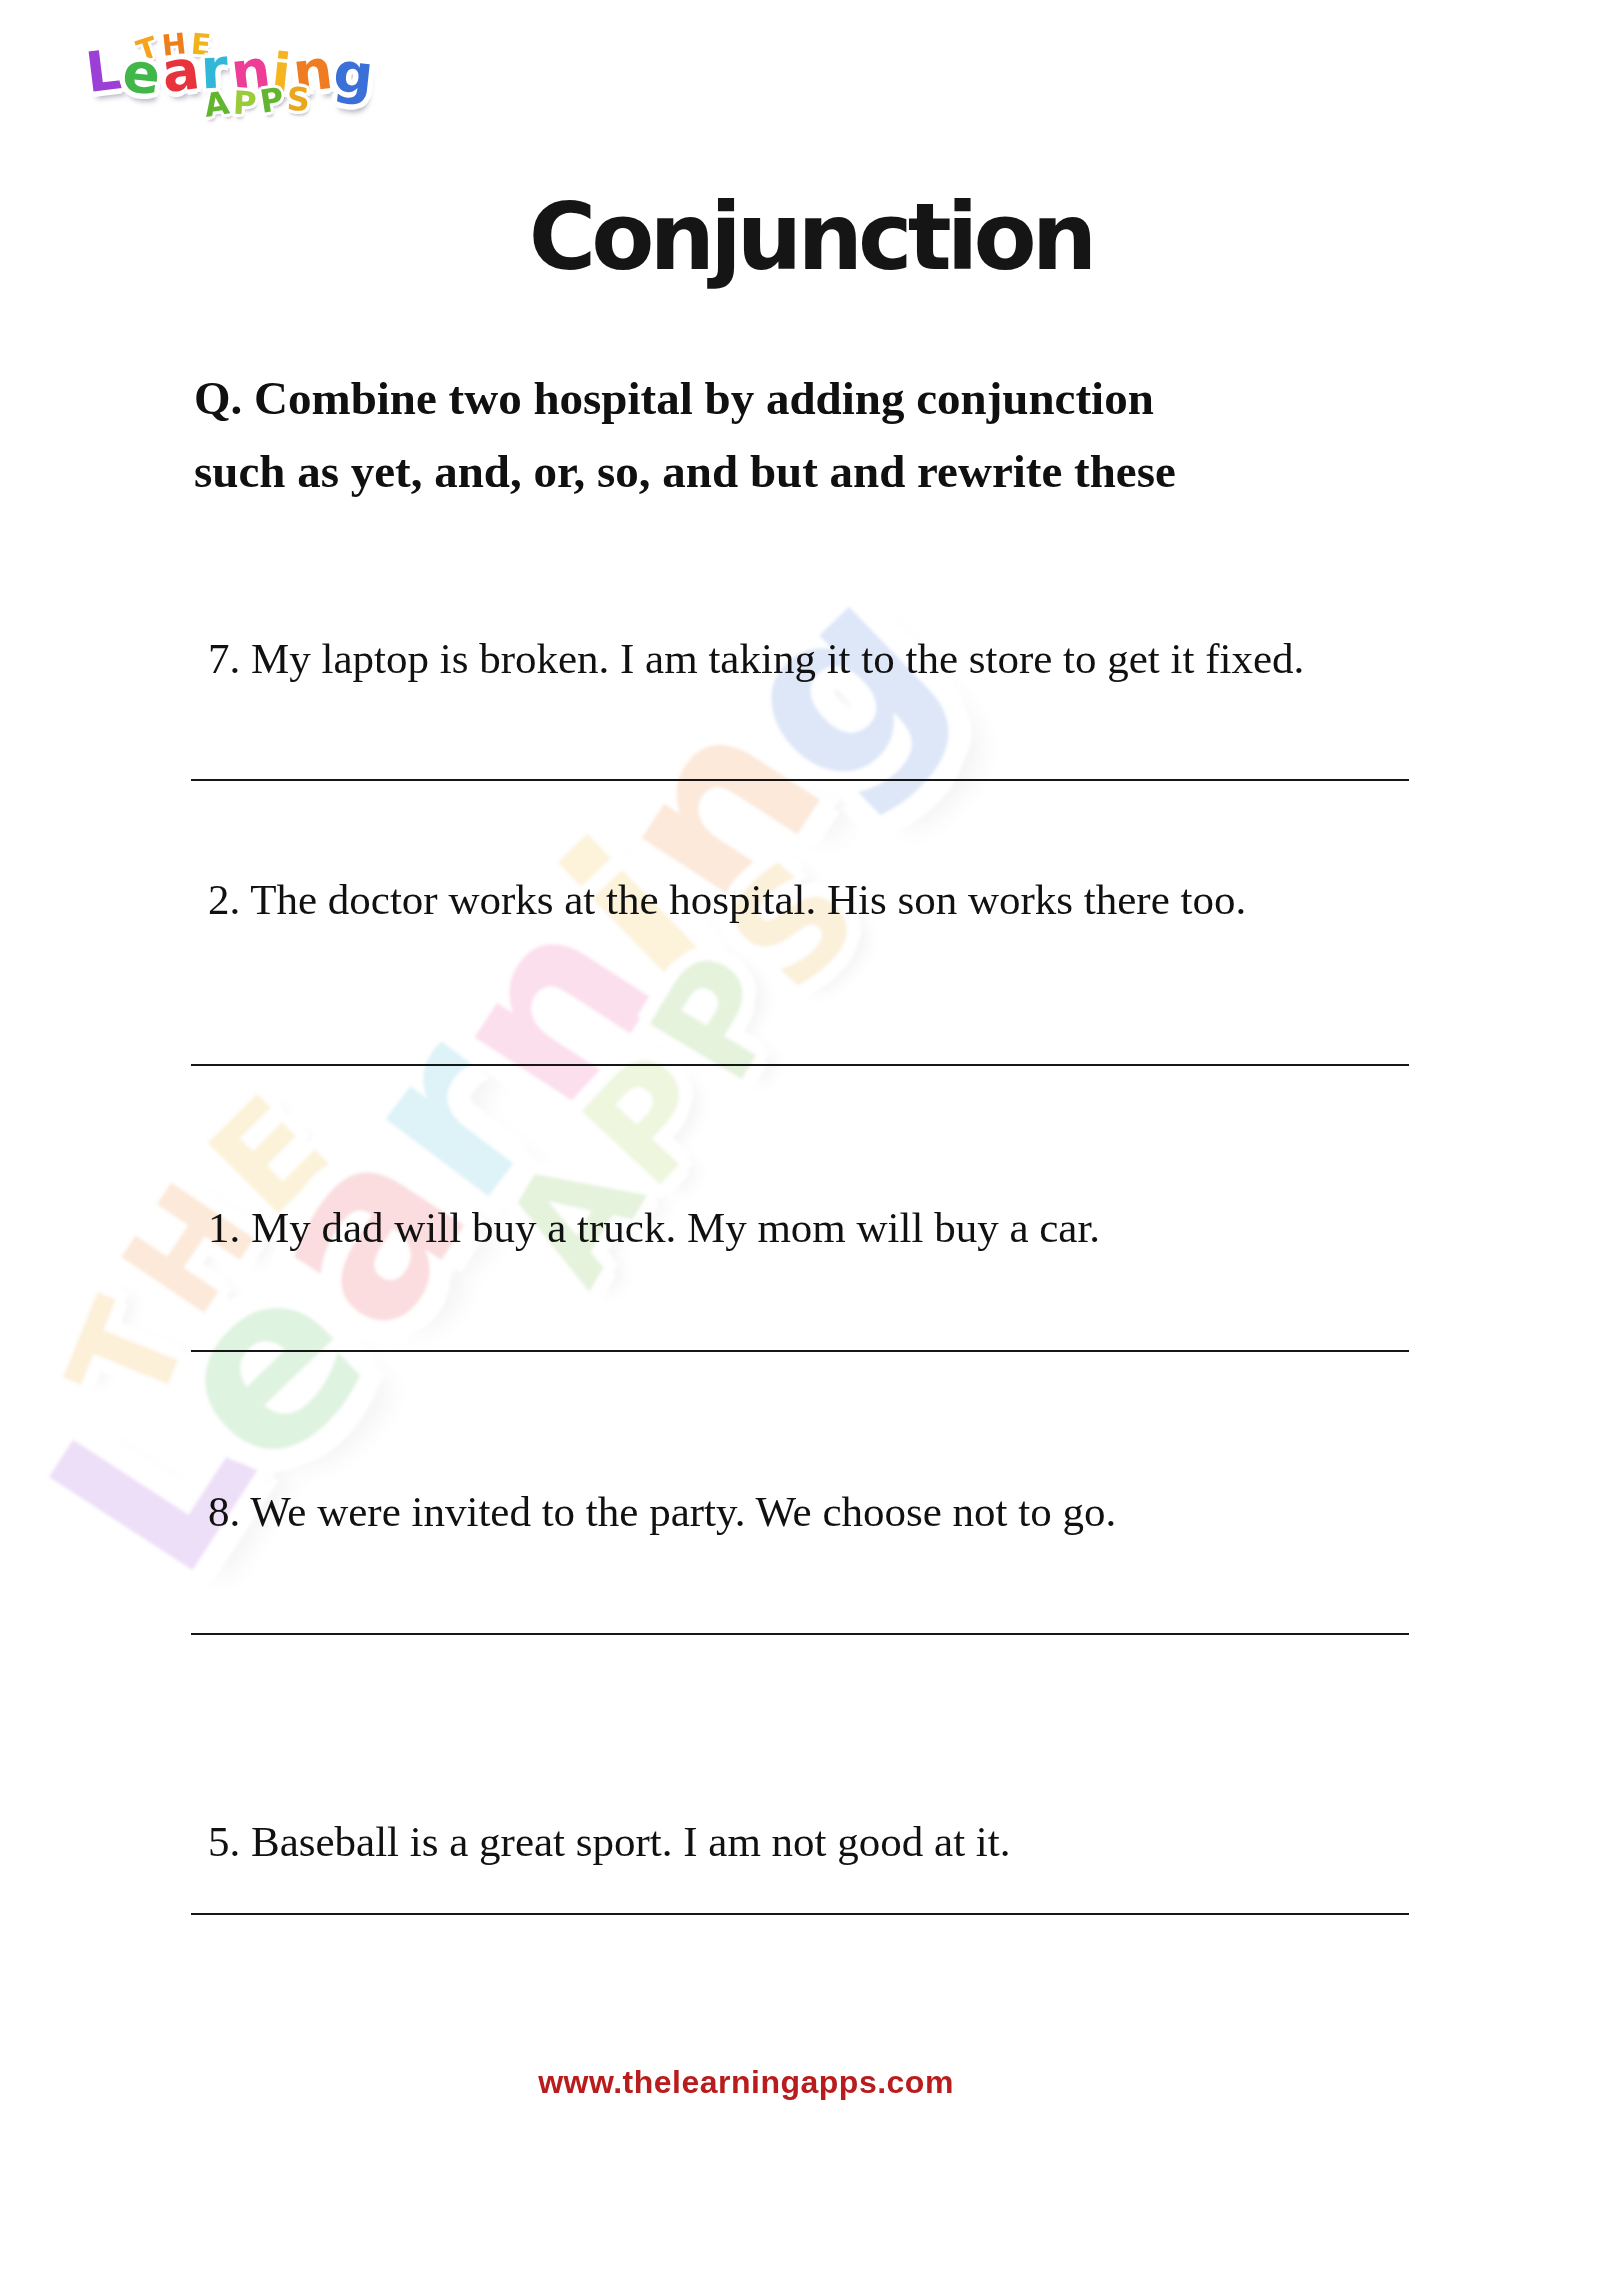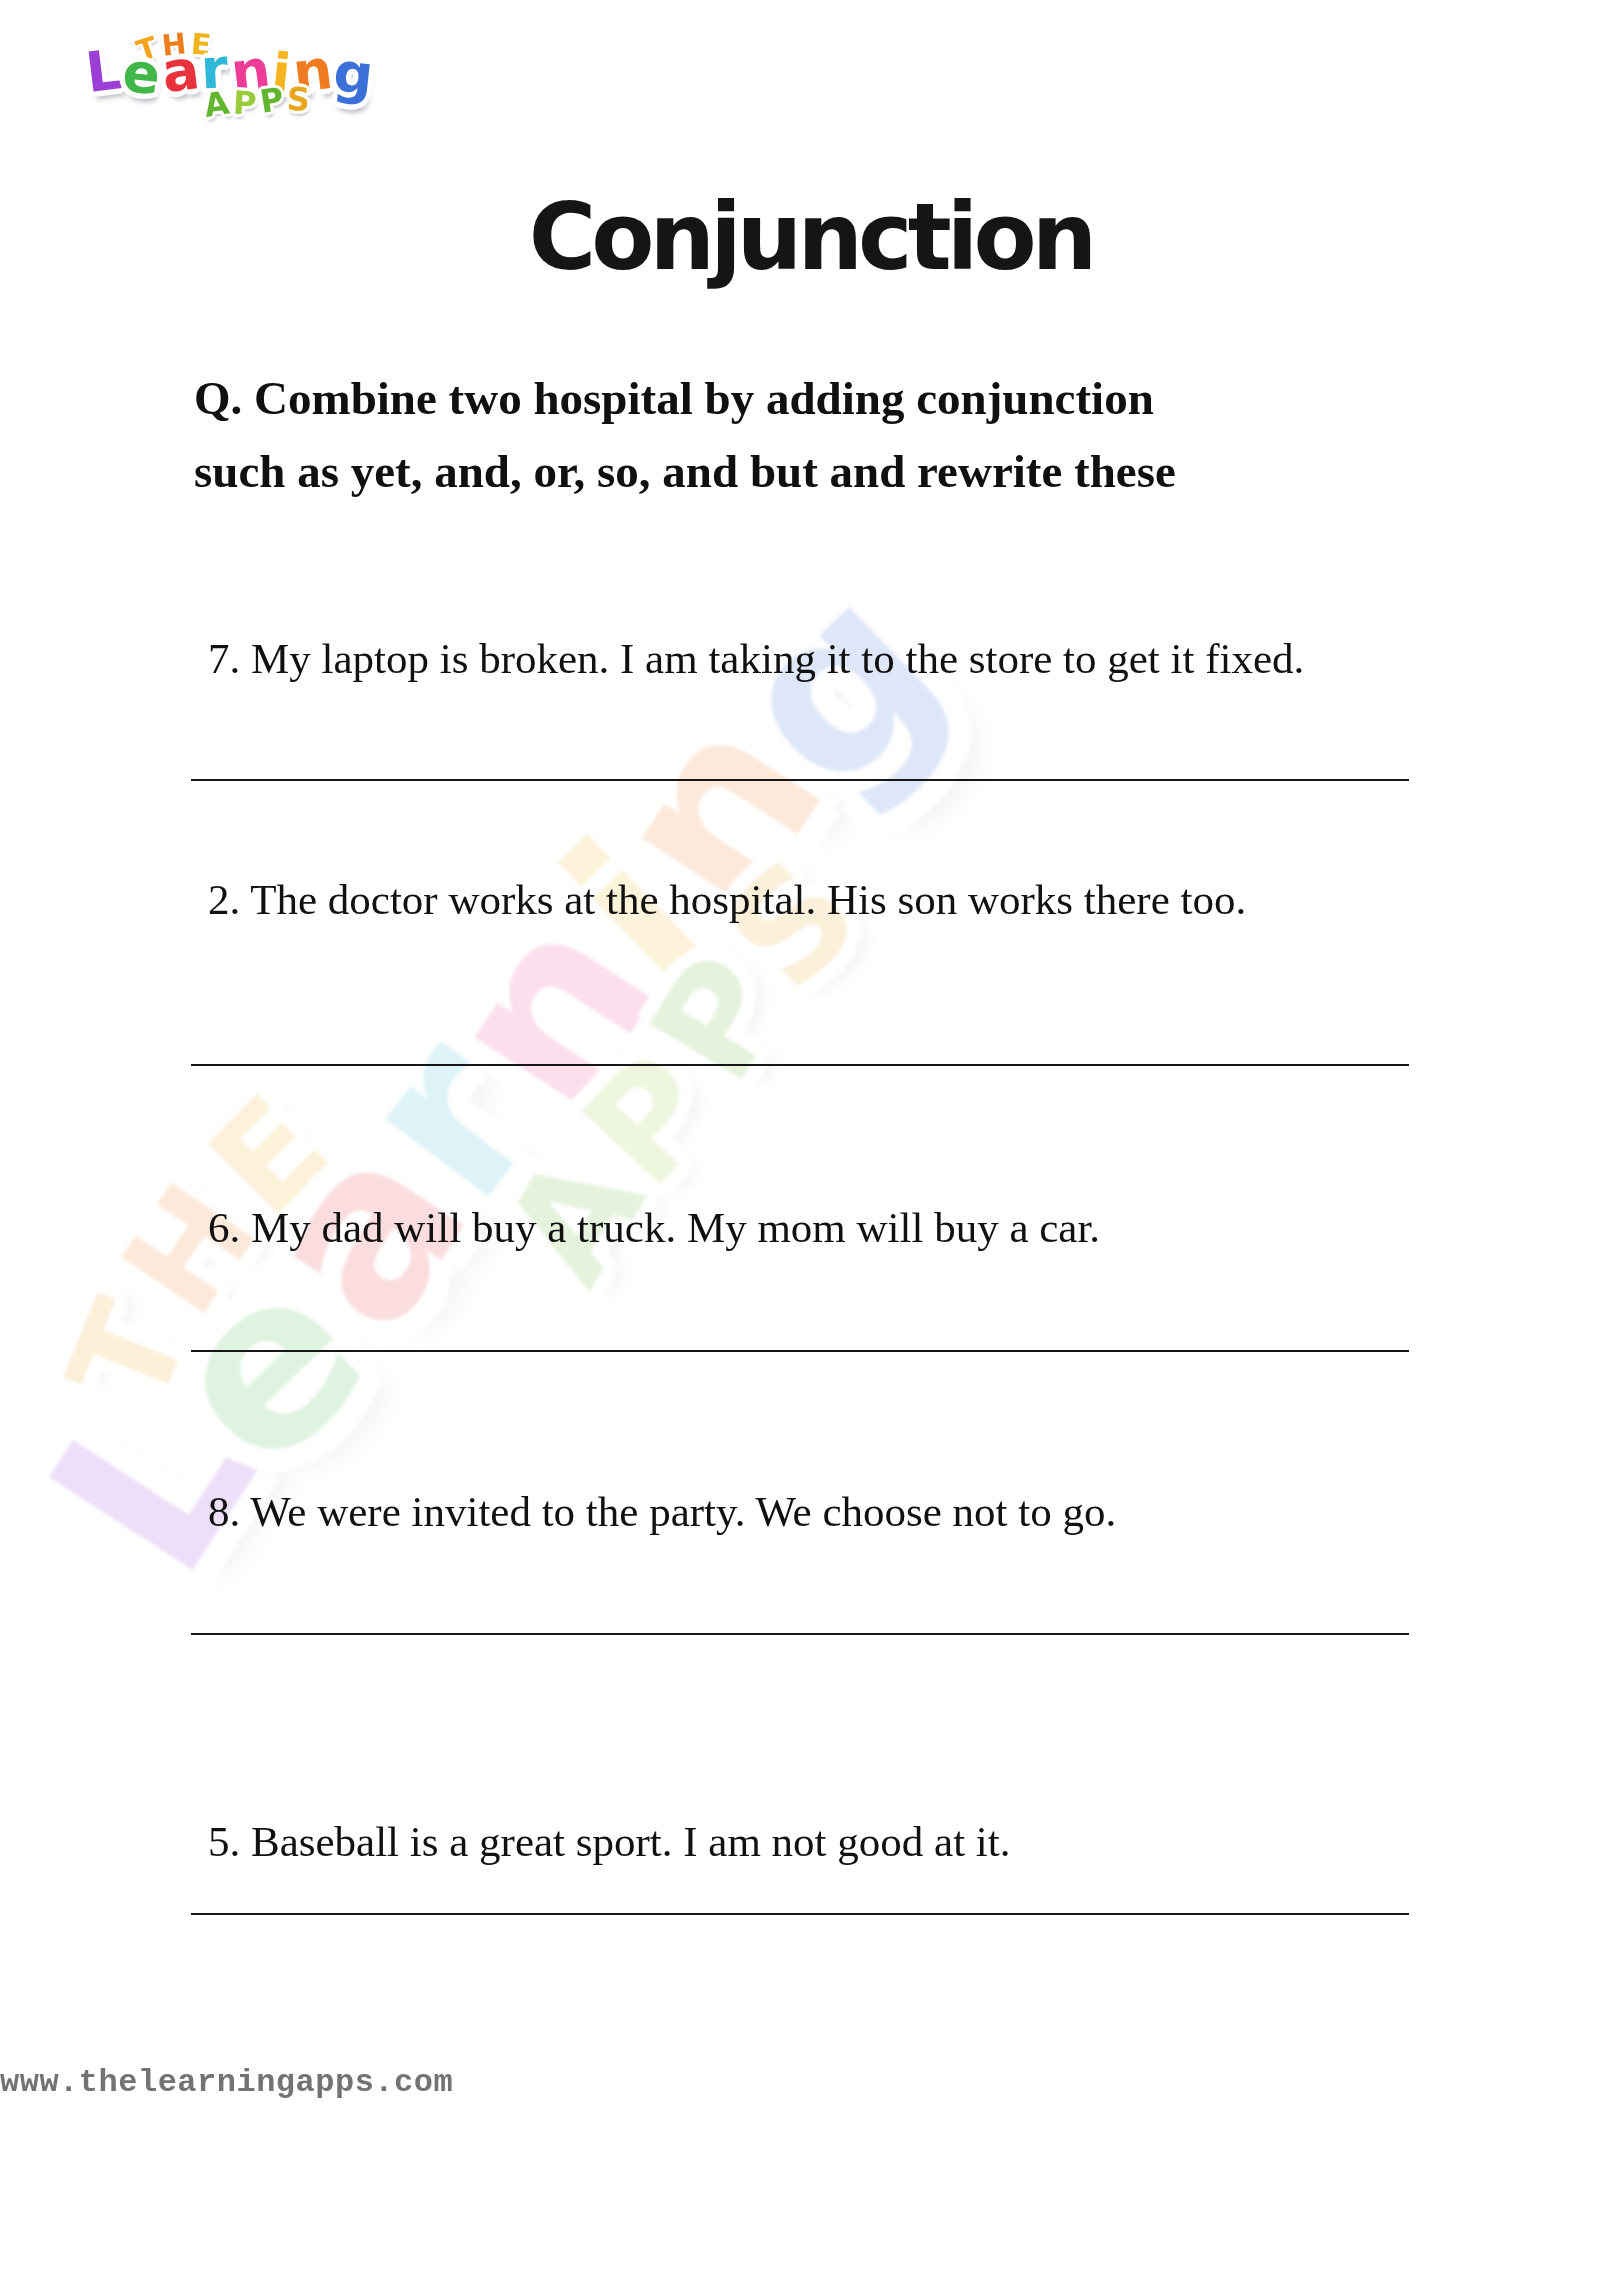--- a/index.html
+++ b/index.html
@@ -84,26 +84,26 @@
     white-space:nowrap;
   }
 
   .answer-line{
     position:absolute;left:191px;width:1218px;height:0;
     border-top:2.9px solid #161616;
   }
 
   .footer{
     position:absolute;left:0;right:129px;top:2064px;
-    text-align:left;
-    font-family:Liberation Mono, monospace;
+    text-align:center;
+    font-family:Liberation Sans, sans-serif;
     font-weight:bold;
     font-size:32px;
     letter-spacing:0.5px;
-    color:#737373;
+    color:#b91c1c;
   }
 </style>
 </head>
 <body>
 
 <div class="logo watermark">
   <span class="row row-the"><span class="bl" style="color: rgb(246, 164, 28);">T</span><span class="bl" style="color: rgb(238, 126, 27);">H</span><span class="bl" style="color: rgb(240, 179, 28);">E</span></span>
   <span class="row row-learning"><span class="bl" style="color: rgb(155, 63, 214);">L</span><span class="bl" style="color: rgb(65, 182, 73);">e</span><span class="bl" style="color: rgb(232, 50, 60);">a</span><span class="bl" style="color: rgb(49, 184, 216);">r</span><span class="bl" style="color: rgb(238, 61, 151);">n</span><span class="bl" style="color: rgb(246, 181, 30);">i</span><span class="bl" style="color: rgb(240, 124, 33);">n</span><span class="bl" style="color: rgb(58, 112, 216);">g</span></span>
   <span class="row row-apps"><span class="bl" style="color: rgb(98, 181, 46);">A</span><span class="bl" style="color: rgb(154, 203, 58);">P</span><span class="bl" style="color: rgb(98, 181, 46);">P</span><span class="bl" style="color: rgb(234, 166, 29);">S</span></span>
 </div>
@@ -122,21 +122,21 @@
     <div>Q. Combine two hospital by adding conjunction</div>
     <div>such as yet, and, or, so, and but and rewrite these</div>
   </div>
 
   <div class="sentence" style="top:635px">7. My laptop is broken. I am taking it to the store to get it fixed.</div>
   <div class="answer-line" style="top:779px"></div>
 
   <div class="sentence" style="top:876px">2. The doctor works at the hospital. His son works there too.</div>
   <div class="answer-line" style="top:1064px"></div>
 
-  <div class="sentence" style="top:1204px">6. My dad will buy a truck. My mom will buy a car.</div>
+  <div class="sentence" style="top:1204px">1. My dad will buy a truck. My mom will buy a car.</div>
   <div class="answer-line" style="top:1350px"></div>
 
   <div class="sentence" style="top:1488px">8. We were invited to the party. We choose not to go.</div>
   <div class="answer-line" style="top:1633px"></div>
 
   <div class="sentence" style="top:1818px">5. Baseball is a great sport. I am not good at it.</div>
   <div class="answer-line" style="top:1913px"></div>
 
   <div class="footer">www.thelearningapps.com</div>
 

